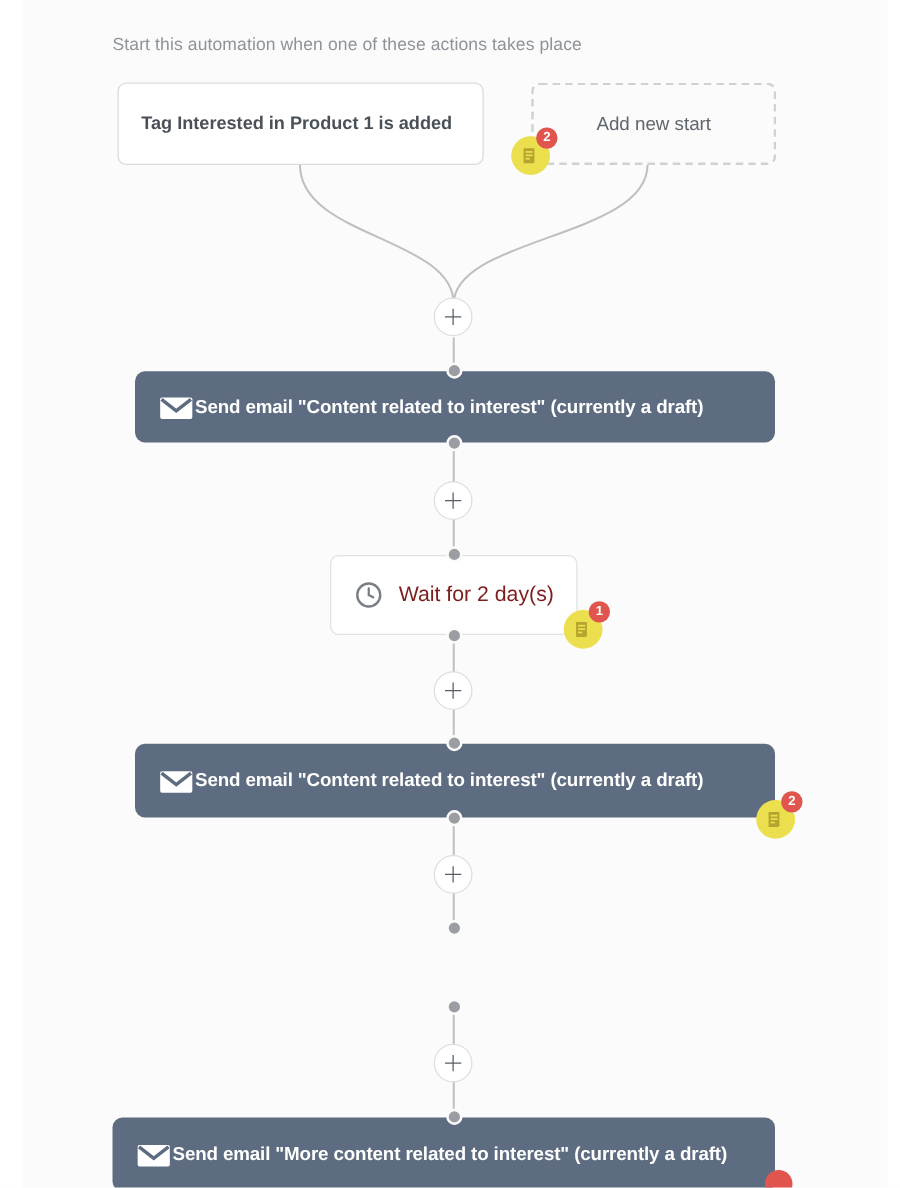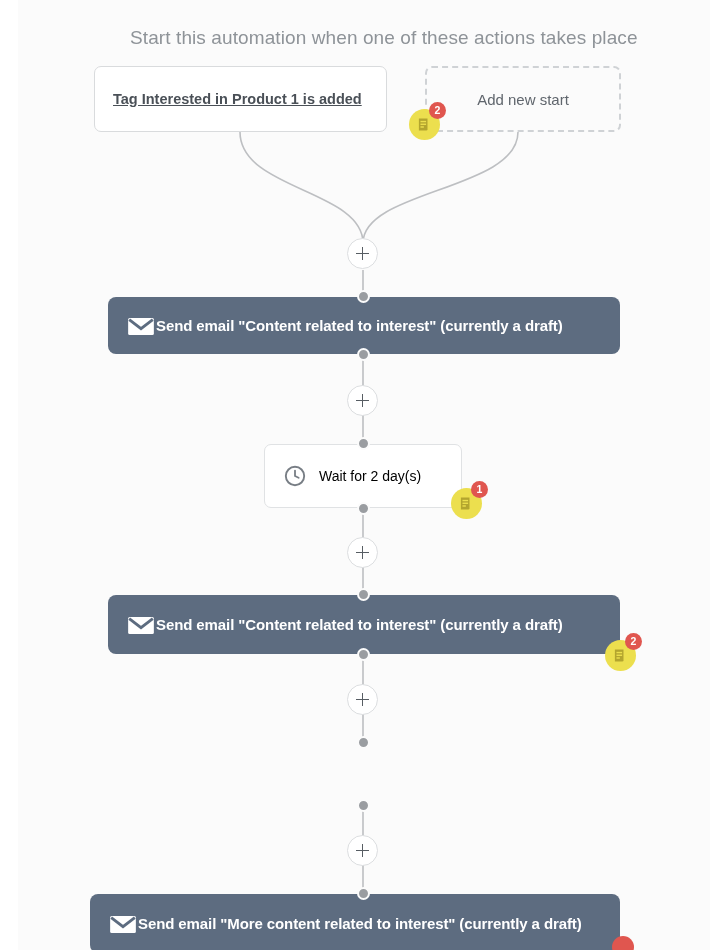--- a/index.html
+++ b/index.html
@@ -30,25 +30,24 @@
     position: absolute;
     left: 0; top: 0;
     width: 692px; height: 950px;
     pointer-events: none;
   }
 
   .headline {
     position: absolute;
     left: 72px;
     top: 27px;
-    font-size: 19px;
+    font-size: 14px;
     color: #8e9398;
     letter-spacing: 0.1px;
     white-space: nowrap;
-    margin-left: 40px;
   }
 
   
   .node {
     position: absolute;
     box-sizing: border-box;
     display: flex;
     align-items: center;
     border-radius: 7px;
   }
@@ -57,21 +56,20 @@
     background: #ffffff;
     border: 1px solid #d9dbdd;
     justify-content: flex-start;
   }
   .node-start .label {
     font-size: 14.5px;
     font-weight: bold;
     color: #4a5057;
     padding-left: 18px;
     white-space: nowrap;
-    text-decoration: underline;
   }
 
   .node-addstart {
     background: #fbfbfb;
     border: 2px dashed #cfd2d5;
     justify-content: center;
   }
   .node-addstart .label {
     font-size: 15px;
     color: #60666d;
@@ -90,22 +88,22 @@
     white-space: nowrap;
     letter-spacing: -0.1px;
   }
 
   .node-wait {
     background: #ffffff;
     border: 1px solid #e0e2e4;
     justify-content: flex-start;
   }
   .node-wait .label {
-    font-size: 14px;
-    color: #000000;
+    font-size: 17px;
+    color: #7f1d1d;
     white-space: nowrap;
     padding-left: 12px;
   }
 
   
   .envelope {
     width: 30px;
     height: 30px;
     margin-left: 18px;
     flex: 0 0 auto;

